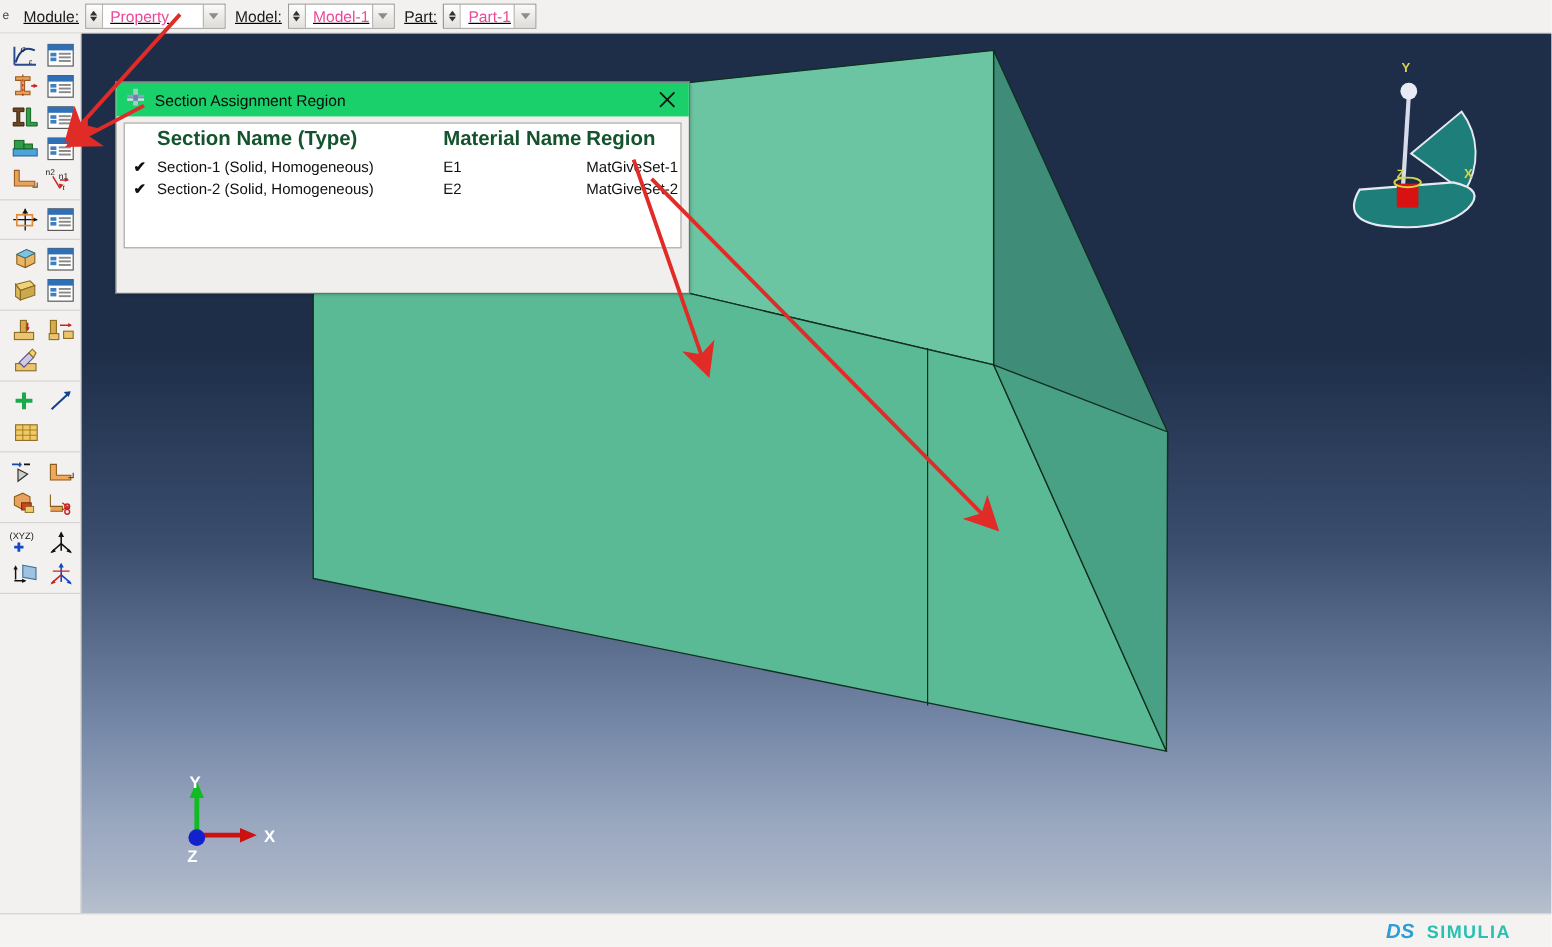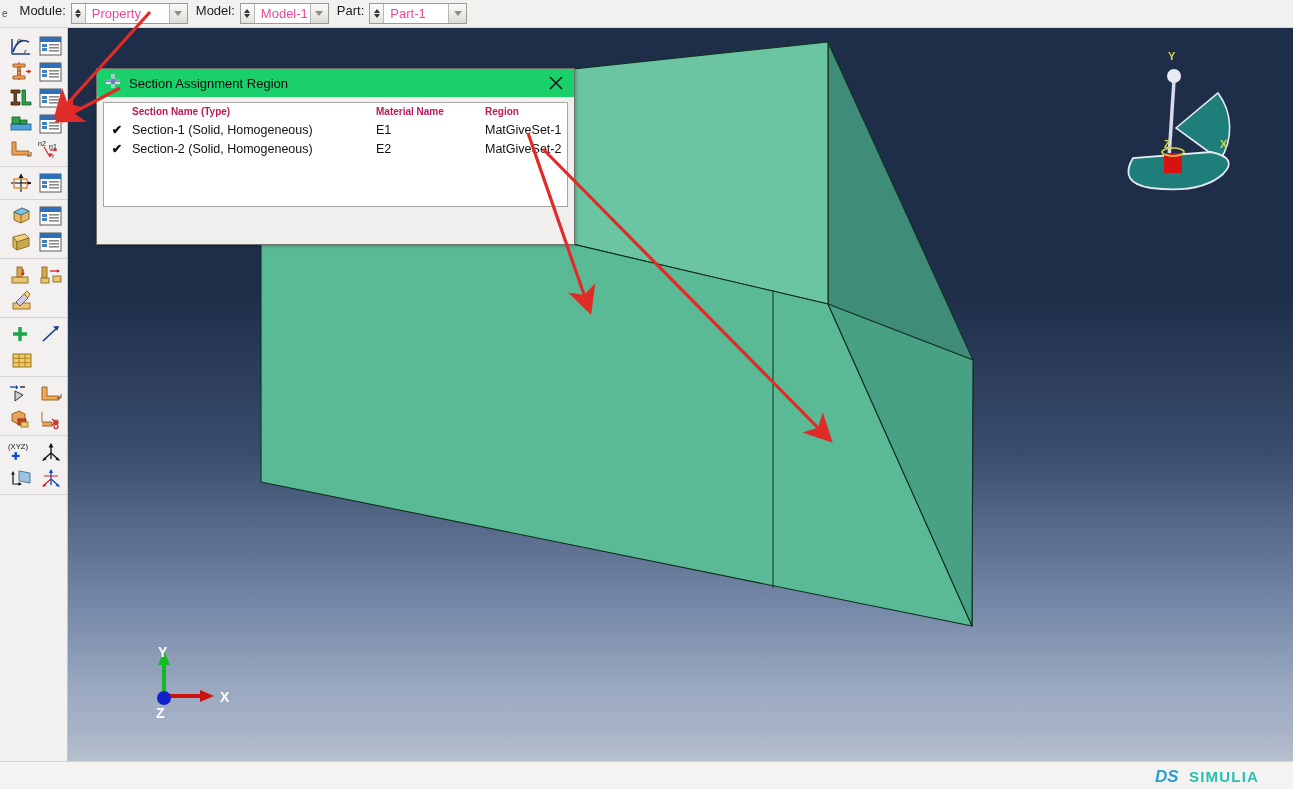--- a/index.html
+++ b/index.html
@@ -24,22 +24,23 @@
     border-bottom: 1px solid #d8d6d2;
     display: flex;
     align-items: center;
     box-sizing: border-box;
   }
   .ctx-edge-label {
     font-size: 10px; color: #444;
     margin-left: 2px; margin-right: 4px;
   }
   .ctx-group {
-    display: flex; align-items: flex-start;
+    display: flex; align-items: center;
     margin-left: 8px;
+    text-decoration: underline;
   }
   .ctx-label {
     font-size: 13px; color: #1c1c1c;
     margin-right: 5px;
     white-space: nowrap;
   }
   .combo {
     display: flex; align-items: stretch;
     height: 21px;
     border: 1px solid #9a9a96;
@@ -78,21 +79,21 @@
     display: flex; align-items: center; justify-content: center;
   }
   .combo-arrow .tri {
     width: 0; height: 0;
     border-left: 4px solid transparent;
     border-right: 4px solid transparent;
     border-top: 5px solid #8c8c88;
   }
   .cb-module { width: 117px; }
   .cb-model  { width: 89px; }
-  .cb-part   { width: 98px; }
+  .cb-part   { width: 78px; }
 
   
   #left-toolbar {
     position: absolute;
     left: 0; top: 28px;
     width: 68px; height: 733px;
     background: #f2f1ef;
     border-right: 1px solid #c9c7c3;
     box-sizing: border-box;
     padding-top: 2px;
@@ -194,23 +195,23 @@
   }
   table.sec-table {
     width: 100%;
     border-collapse: collapse;
     font-size: 12.5px;
     color: #111;
   }
   table.sec-table th {
     text-align: left;
     font-weight: bold;
-    font-size: 10px;
+    font-size: 17px;
     padding: 3px 2px 3px 2px;
-    color: #be185d;
+    color: #14532d;
     white-space: nowrap;
   }
   table.sec-table td {
     padding: 2px 2px 2px 2px;
     white-space: nowrap;
     font-size: 12.5px;
     color: #111;
   }
   .col-check { width: 22px; text-align: center !important; }
   .col-name  { width: 240px; }

